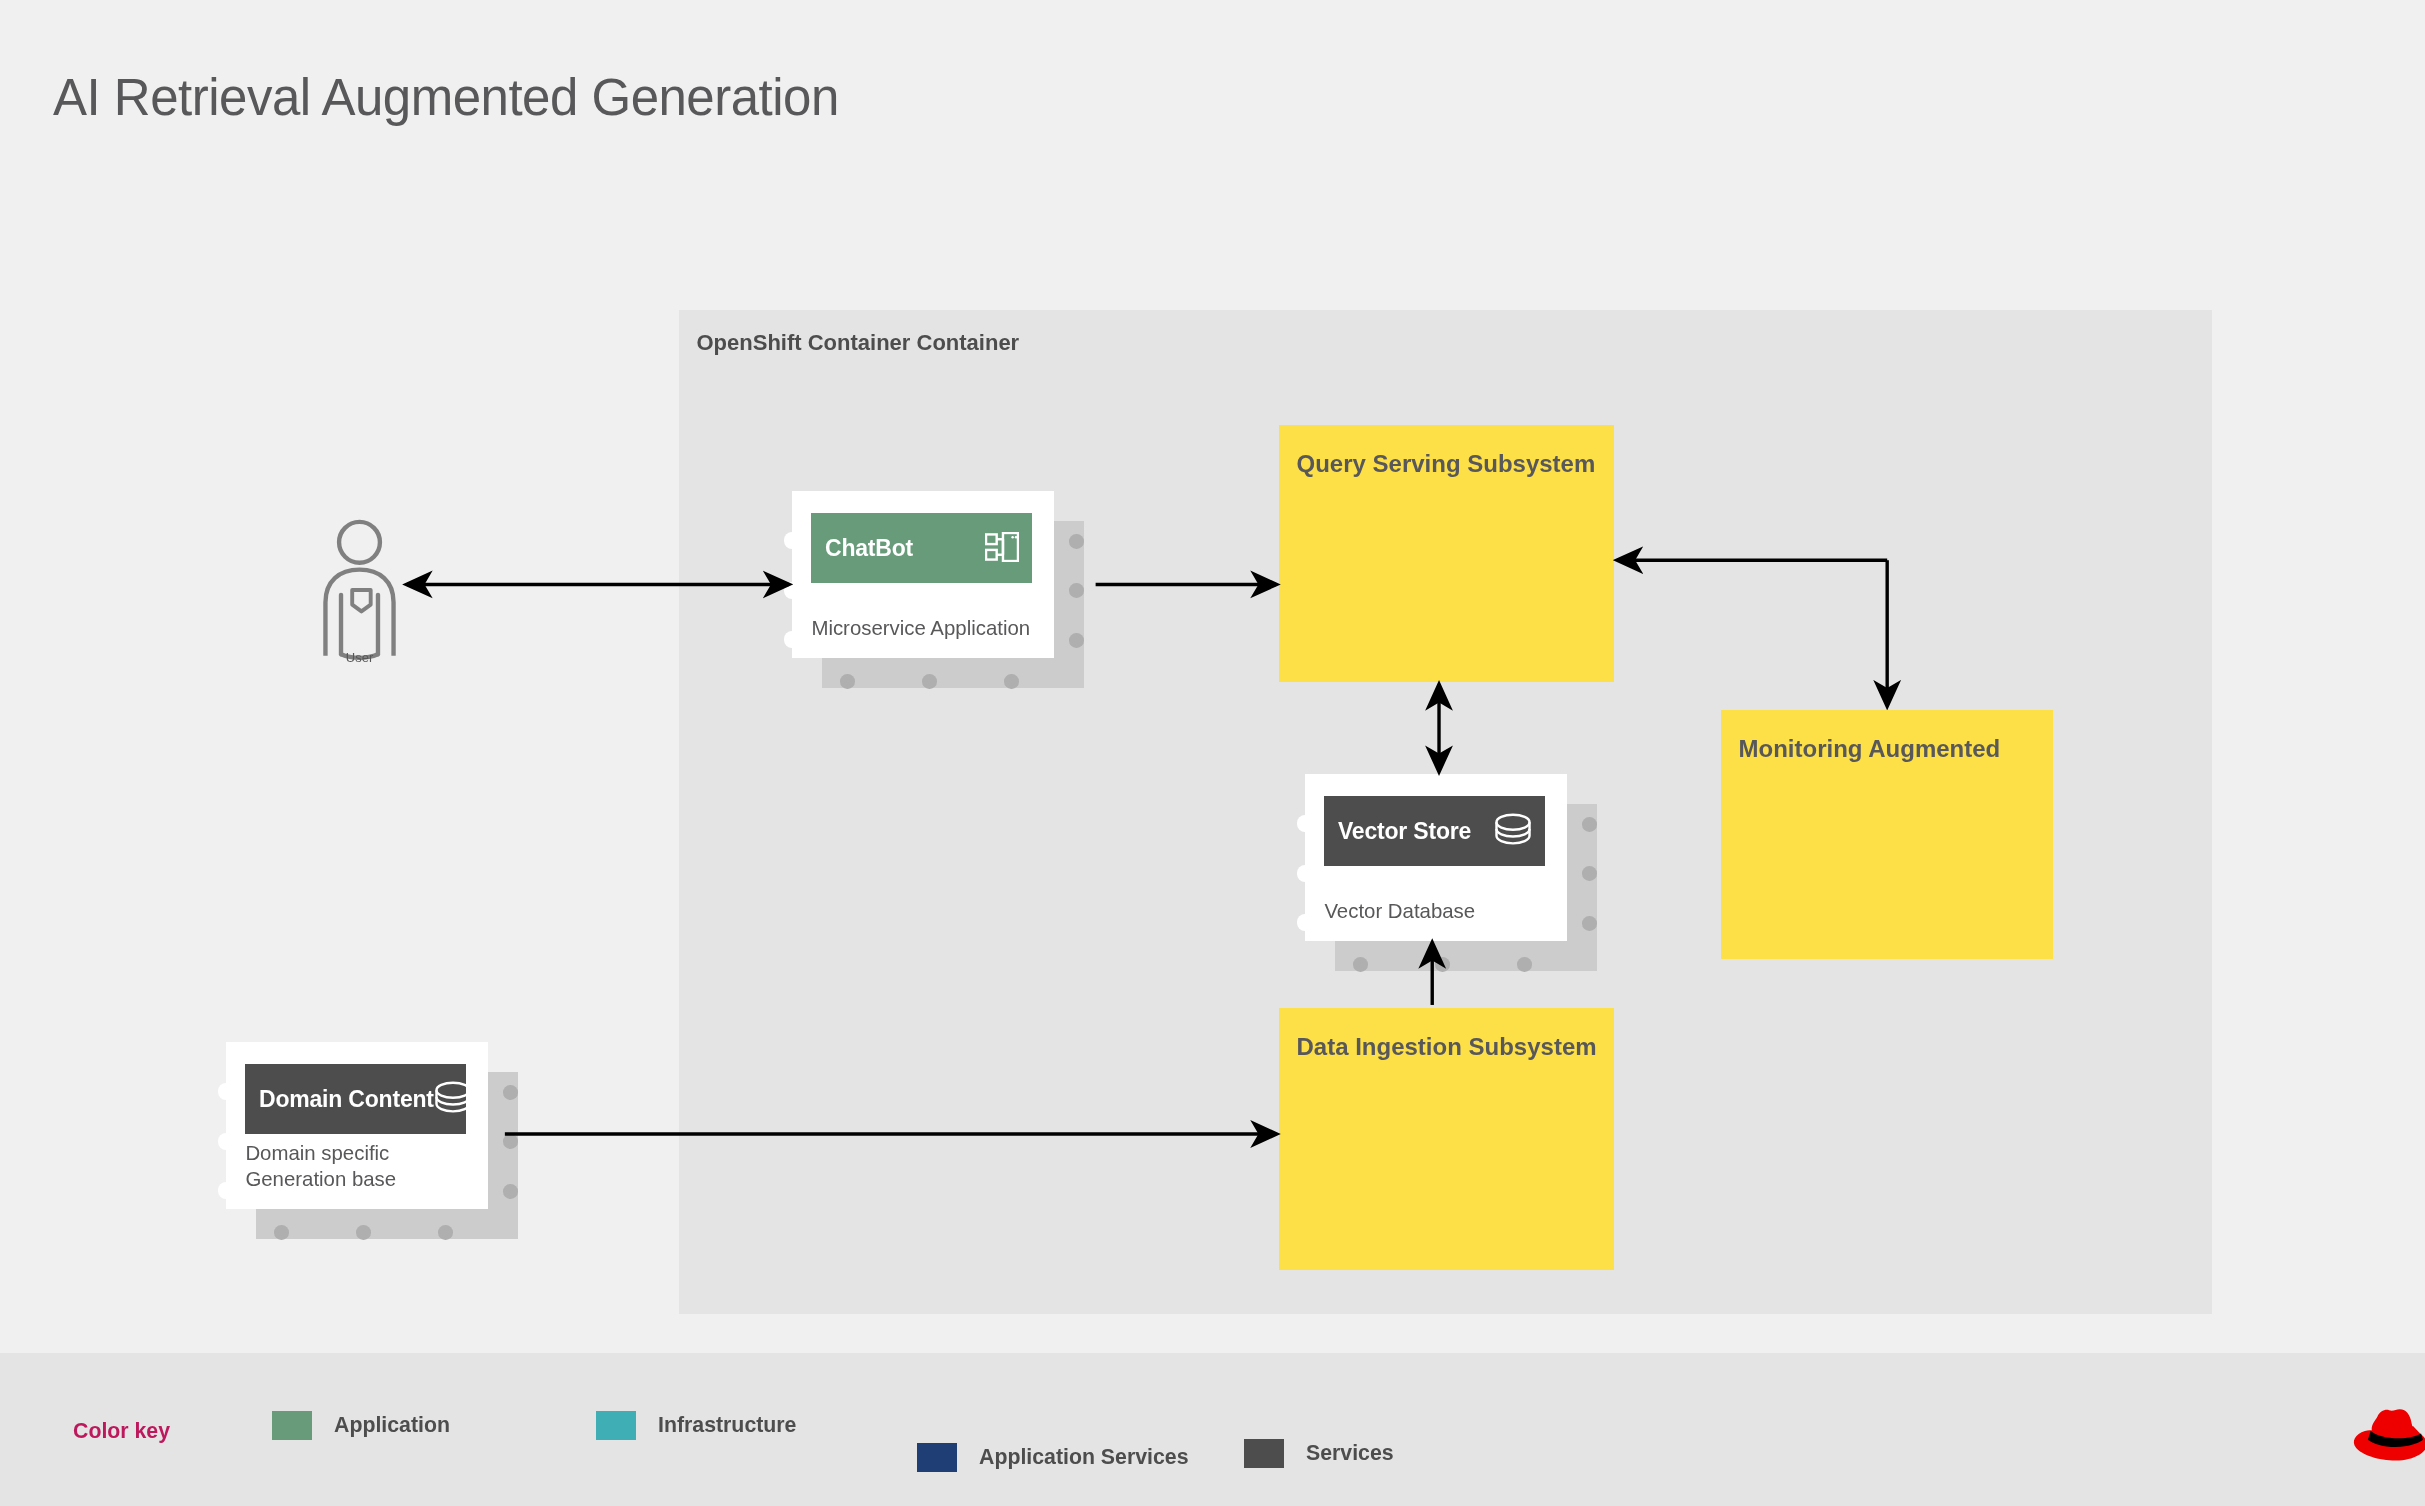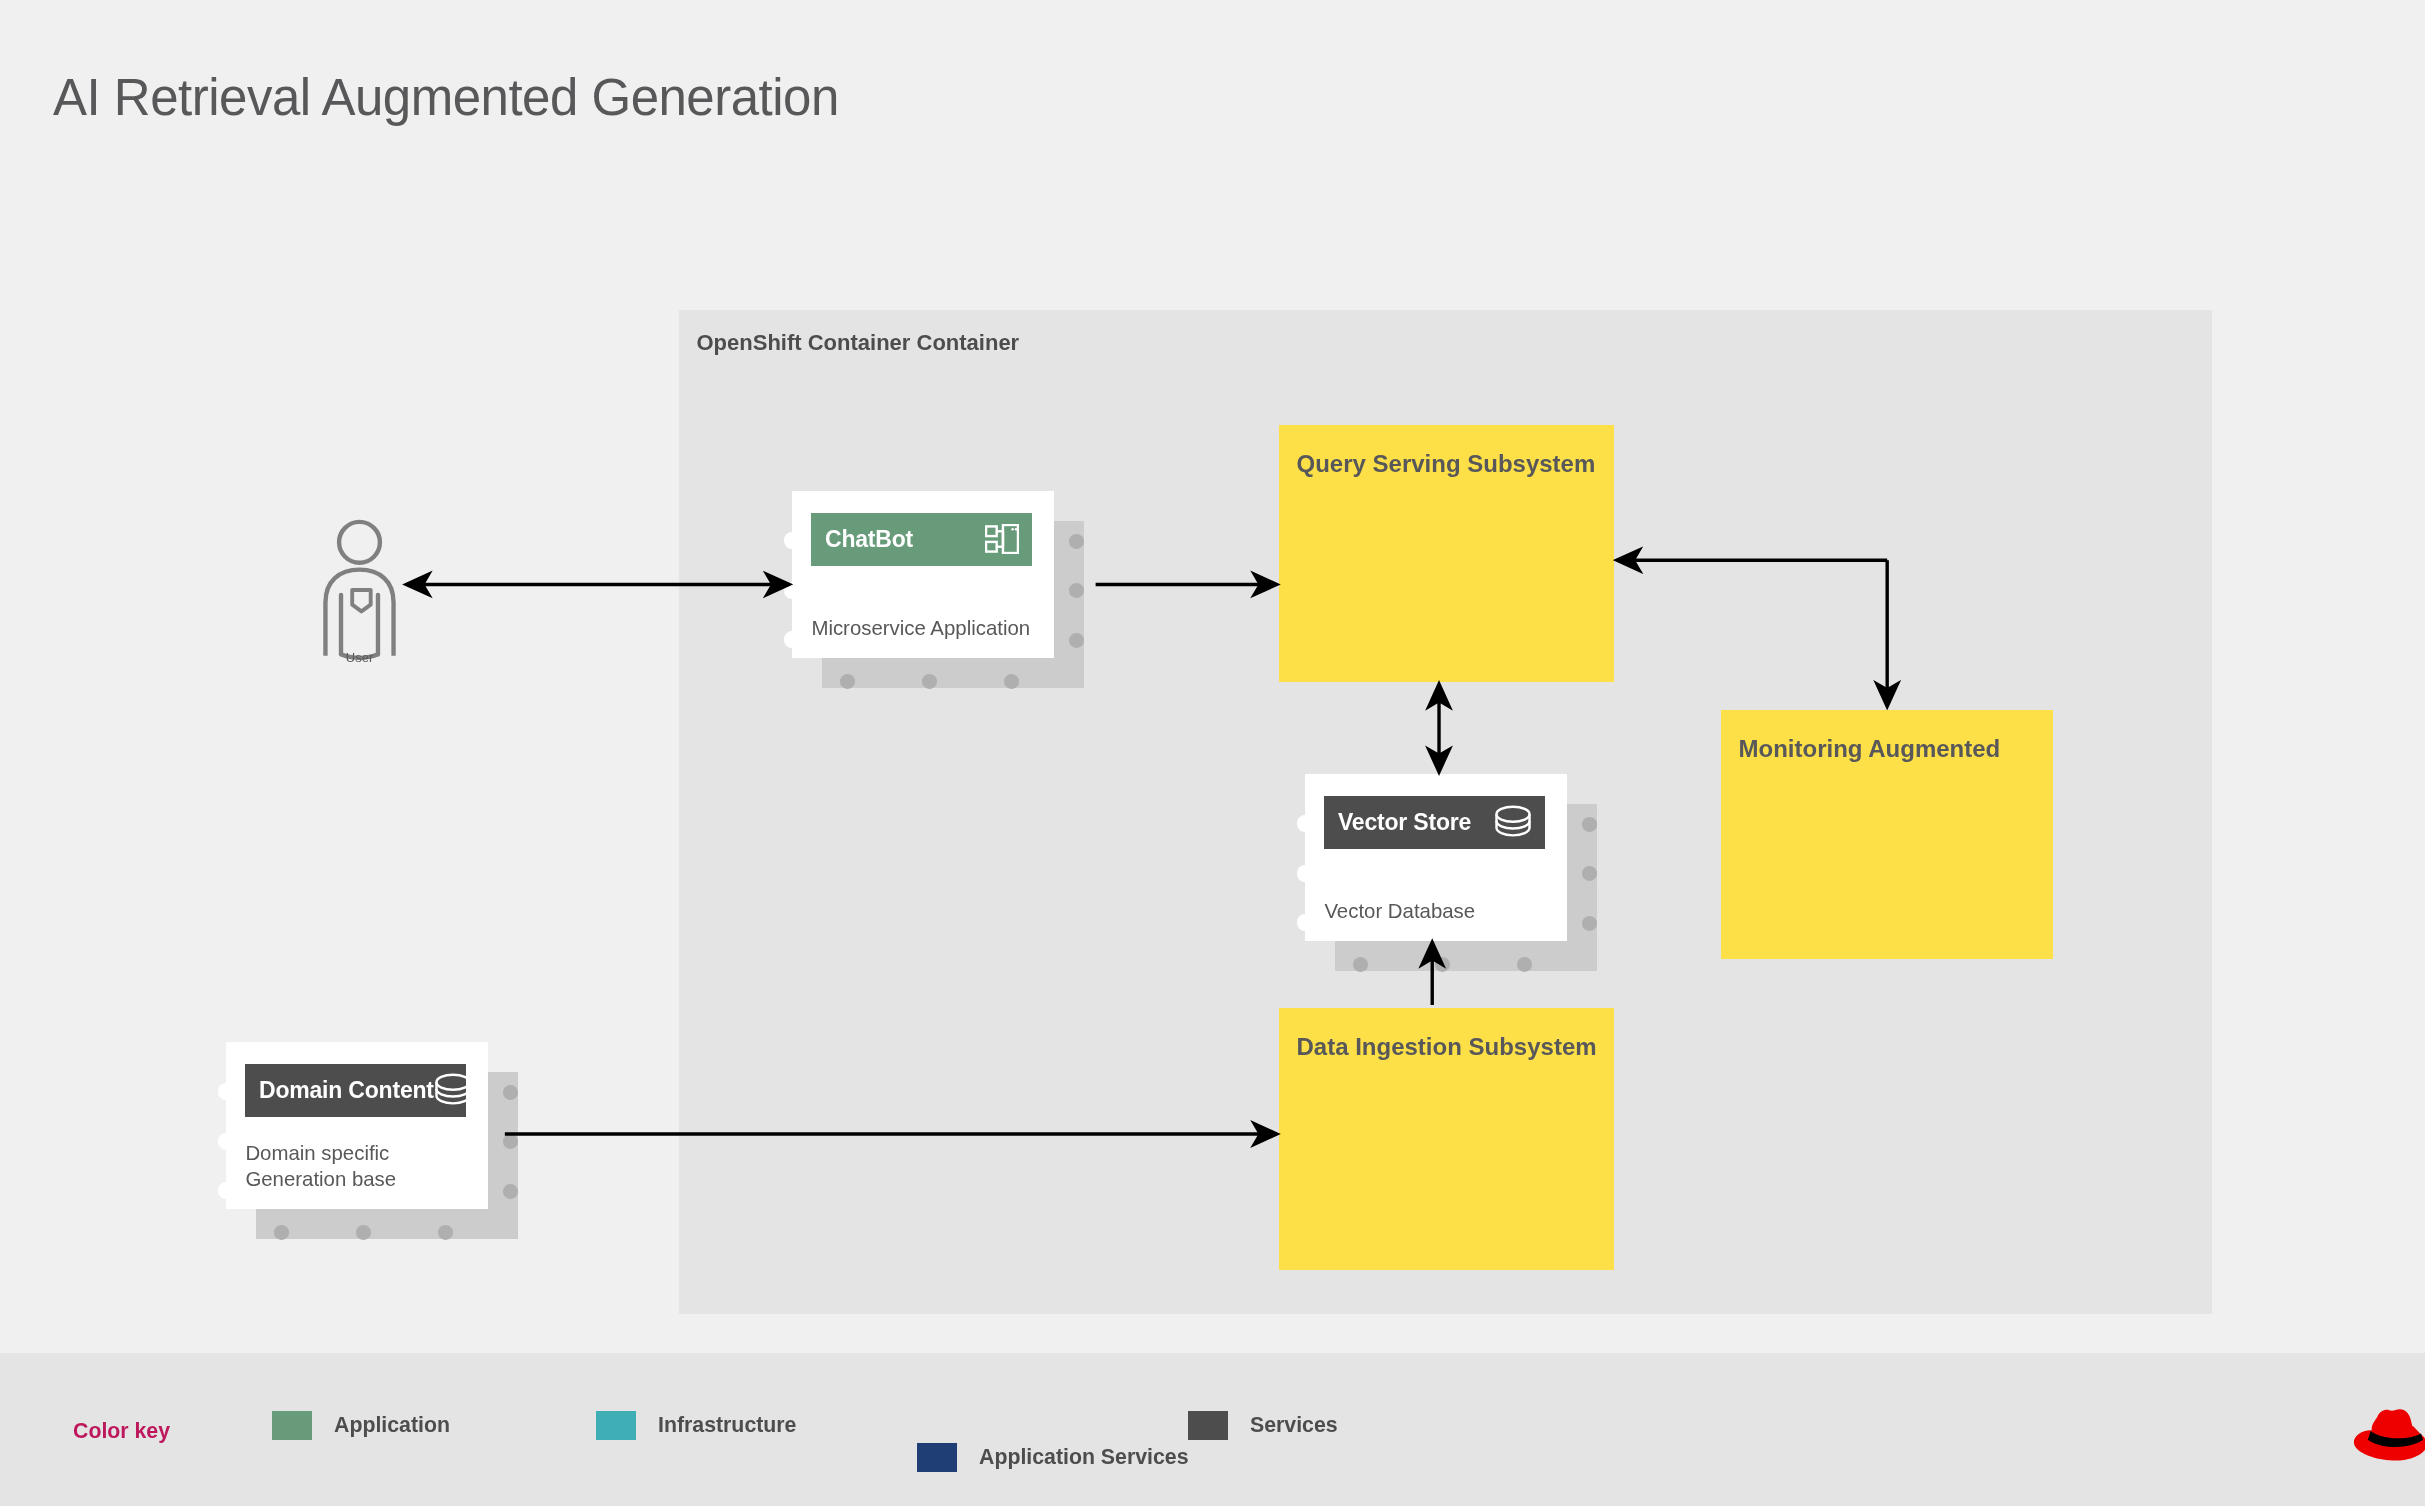--- a/index.html
+++ b/index.html
@@ -38,21 +38,21 @@
   .node{position:absolute;}
   .node .shadow{
     position:absolute;left:30px;top:30px;width:100%;height:100%;
     background:#CCCCCC;
   }
   .node .card{
     position:absolute;left:0;top:0;width:100%;height:100%;
     background:#FFFFFF;
   }
   .node .hdr{
-    position:absolute;left:19.4px;top:22px;right:22px;height:53px;
+    position:absolute;left:19.4px;top:22px;right:22px;height:70px;
     display:flex;align-items:center;justify-content:space-between;
     padding:0 12.6px 0 13.6px;box-sizing:border-box;
   }
   .node .hdr .title{
     font-size:23px;font-weight:bold;color:#FFFFFF;white-space:nowrap;
     letter-spacing:-0.2px;
   }
   .node .hdr .gicon{display:block;}
   .node .sub{
     position:absolute;left:19.4px;bottom:16.5px;
@@ -236,21 +236,21 @@
   <span class="legend-text">Application</span>
 </div>
 <div class="legend-item" style="left:596px;">
   <span class="legend-swatch" style="background:#3FAEB5;"></span>
   <span class="legend-text">Infrastructure</span>
 </div>
 <div class="legend-item" style="left:917px;margin-top:32px;">
   <span class="legend-swatch" style="background:#1F3E76;"></span>
   <span class="legend-text">Application Services</span>
 </div>
-<div class="legend-item" style="left:1188px;">
+<div class="legend-item" style="left:1244px;margin-top:28px;">
   <span class="legend-swatch" style="background:#4D4D4D;"></span>
   <span class="legend-text">Services</span>
 </div>
 
 <div id="redhat-logo">
   <svg width="213" height="68" viewBox="0 0 440 140">
     <g>
       <path d="M96 72 C96 72 83 66 70 70 C50 76 41 92 52 105 C64 119 98 131 134 131
                C172 131 196 114 198 100 C200 86 186 77 186 77 L170 60 L100 58 Z" fill="#EE0000"></path>
       <path d="M96 40 C100 30 112 24 120 27 C128 30 134 25 142 25 C156 25 164 38 166 52

